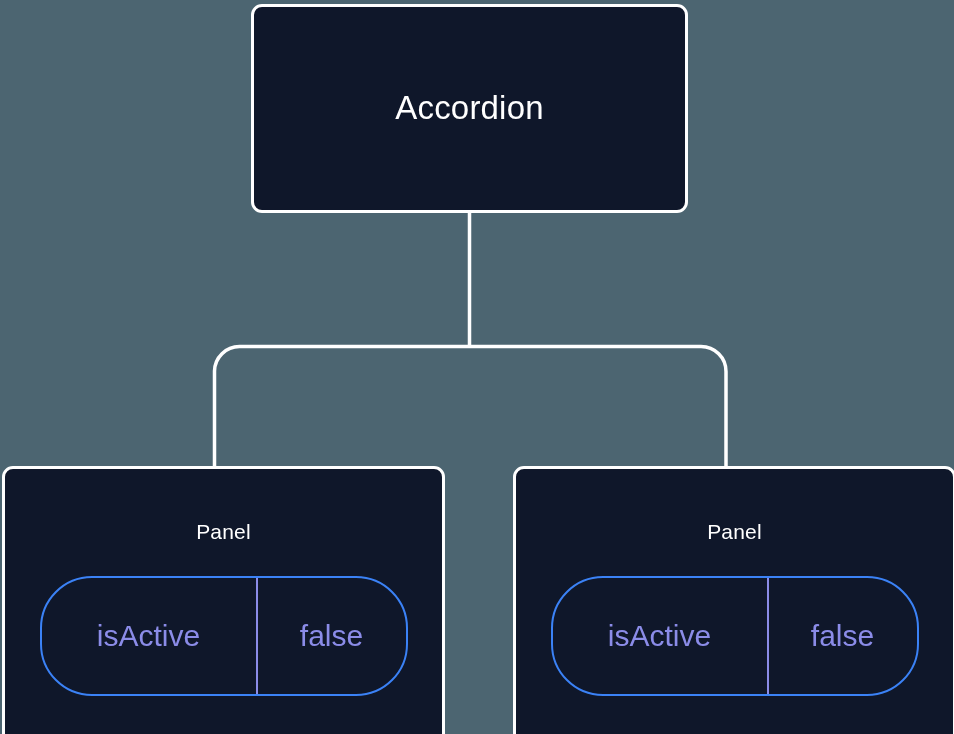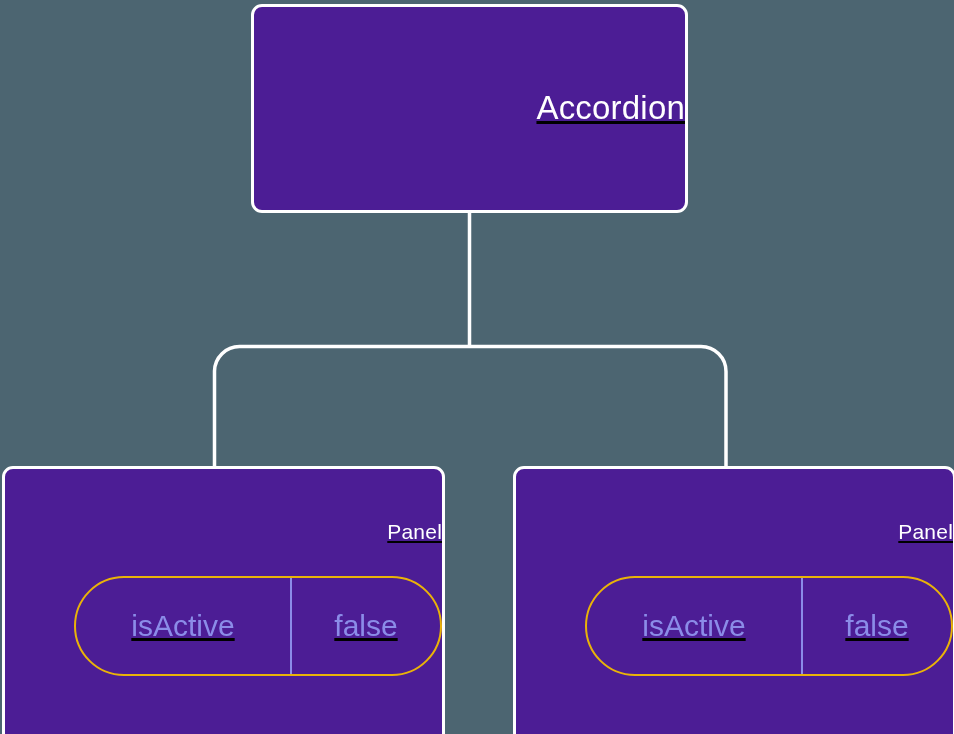--- a/index.html
+++ b/index.html
@@ -30,27 +30,26 @@
     top: 0;
     width: 954px;
     height: 734px;
     pointer-events: none;
   }
 
   
   .node {
     position: absolute;
     box-sizing: border-box;
-    background: #4c1d95;
+    background: #0f172a;
     border: 3px solid #ffffff;
     border-radius: 11px;
     display: flex;
     flex-direction: column;
-    align-items: flex-end;
-    text-decoration: underline;
+    align-items: center;
   }
 
   .node-root {
     left: 251px;
     top: 4px;
     width: 437px;
     height: 209px;
     justify-content: center;
   }
 
@@ -75,23 +74,23 @@
 
   .node-leaf .node-title {
     font-size: 21px;
     margin-top: 51px;
   }
 
   
   .prop-pill {
     margin-top: 33px;
     box-sizing: border-box;
-    height: 100px;
+    height: 120px;
     width: 368px;
-    border: 2px solid #eab308;
+    border: 2px solid #3b82f6;
     border-radius: 52px;
     display: flex;
     align-items: stretch;
     overflow: hidden;
   }
 
   .prop-cell {
     display: flex;
     align-items: center;
     justify-content: center;

